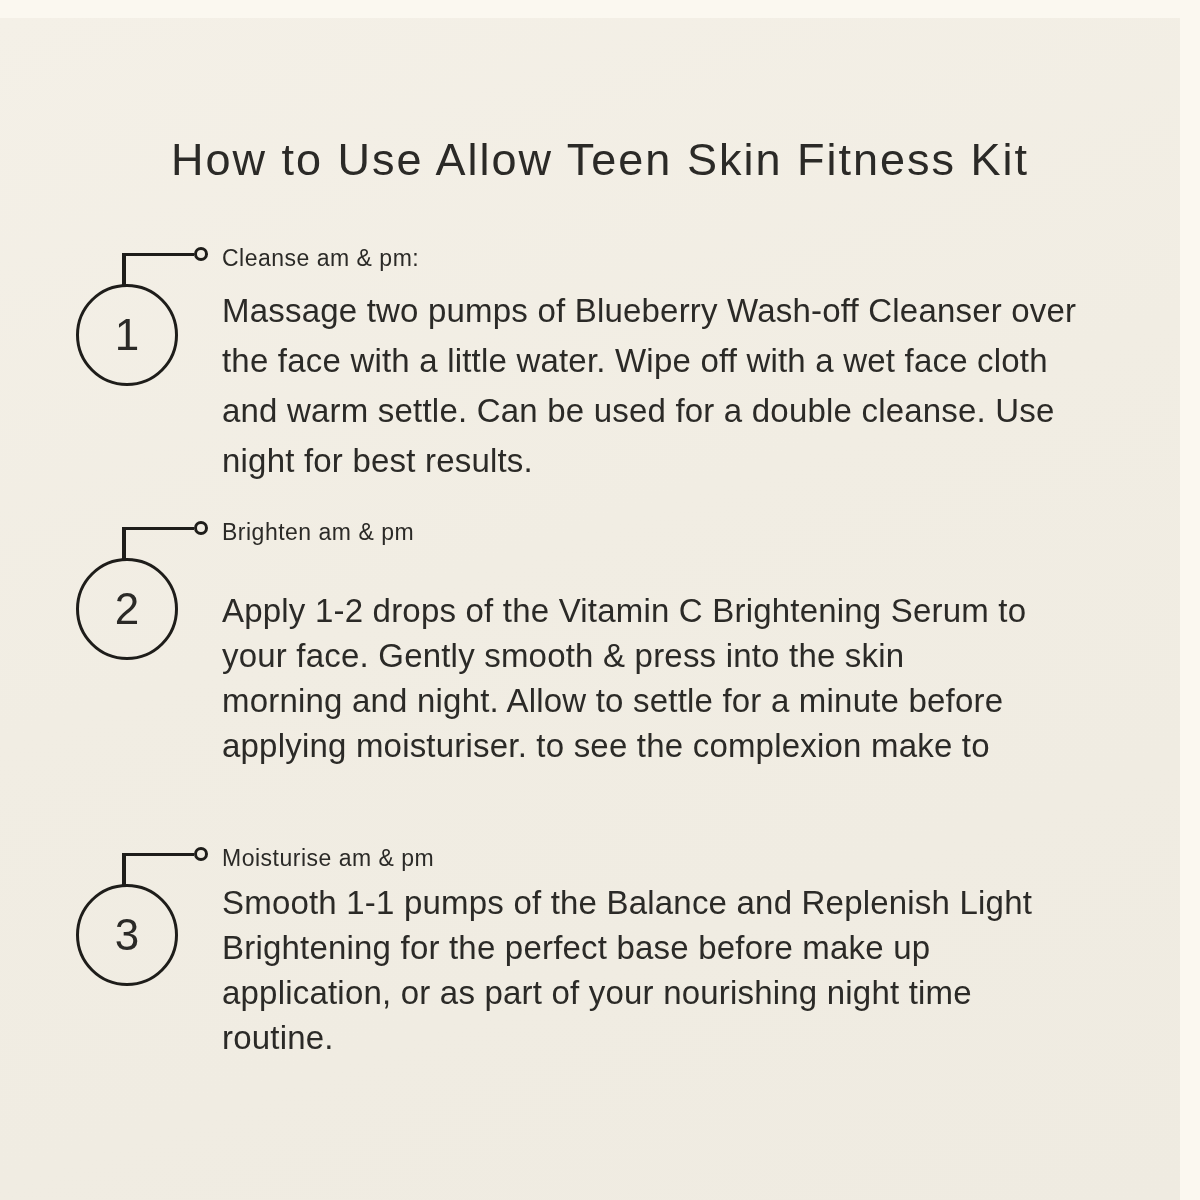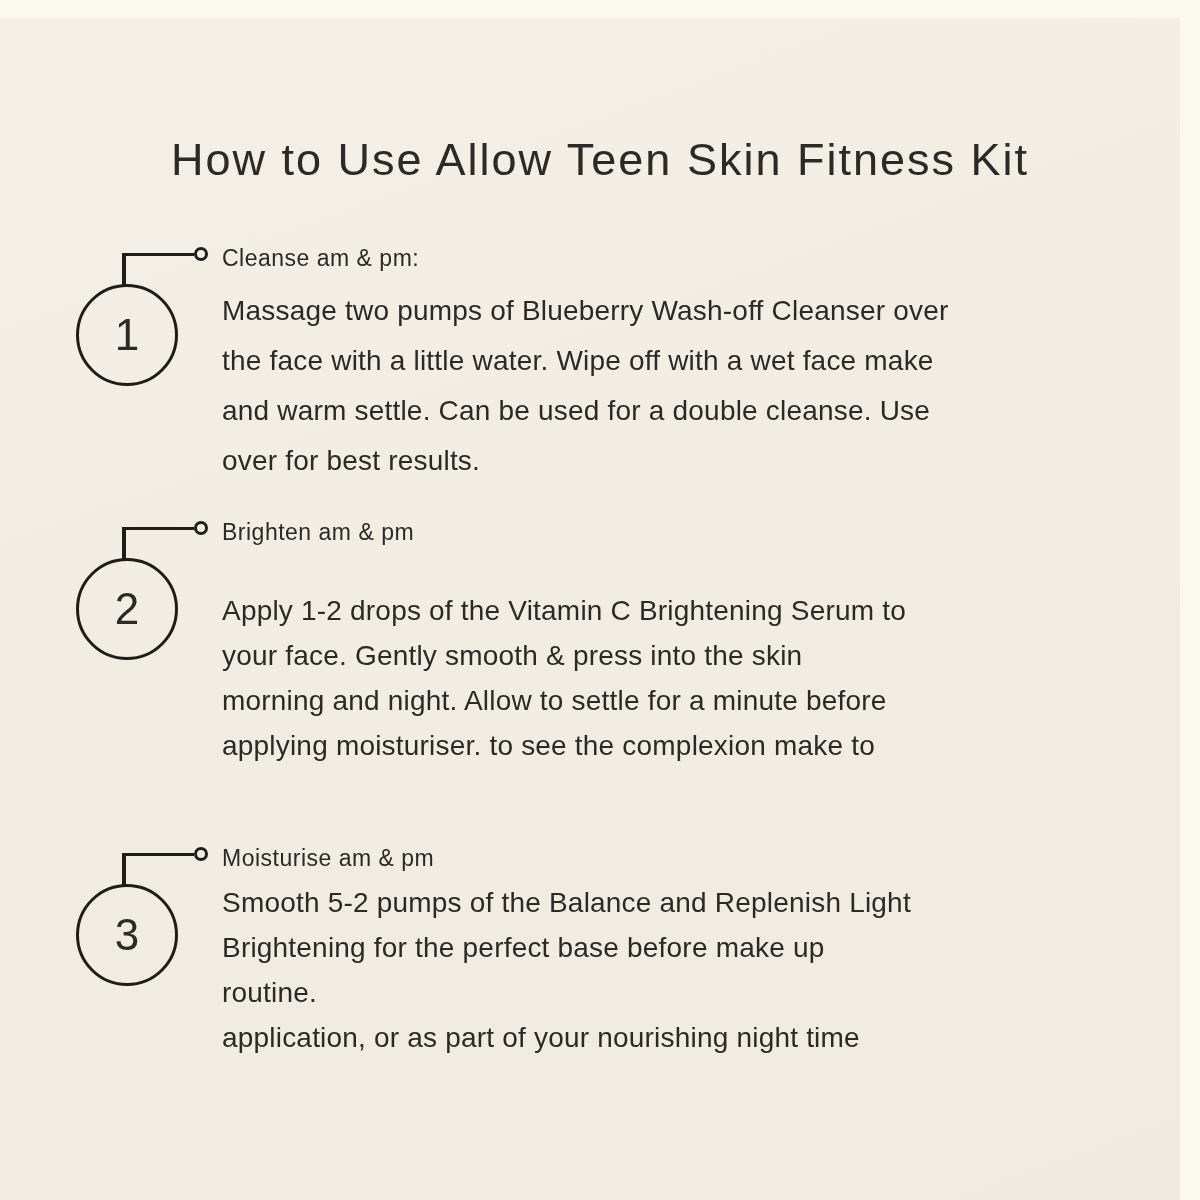--- a/index.html
+++ b/index.html
@@ -54,21 +54,21 @@
     width: 8px; height: 8px;
     border: 3.5px solid #1e1d1a; border-radius: 50%;
     background: transparent;
   }
 
   .step-text { margin-left: 222px; width: 900px; }
   .step-heading {
     font-size: 23px; font-weight: 300; line-height: 40px;
     letter-spacing: 0.5px; color: #2b2a27;
   }
-  .step-body { font-size: 28px; font-weight: 300; letter-spacing: 0.2px; color: #2b2a27; }
+  .step-body { font-size: 33px; font-weight: 300; letter-spacing: 0.2px; color: #2b2a27; }
   .step-1 .step-body { margin-top: 8px; }
   .step-1 .step-body div { line-height: 50px; }
   .step-2 .step-body { margin-top: 36px; }
   .step-2 .step-body div { line-height: 45px; }
   .step-3 .step-body { margin-top: 2px; }
   .step-3 .step-body div { line-height: 45px; }
 </style>
 </head>
 <body>
 
@@ -83,23 +83,23 @@
       <div class="h-line"></div>
       <div class="ring"></div>
       <div class="num-circle">
         <span>1</span>
       </div>
     </div>
     <div class="step-text">
       <div class="step-heading">Cleanse am &amp; pm:</div>
       <div class="step-body">
           <div>Massage two pumps of Blueberry Wash-off Cleanser over</div>
-          <div>the face with a little water. Wipe off with a wet face make</div>
+          <div>the face with a little water. Wipe off with a wet face cloth</div>
           <div>and warm settle. Can be used for a double cleanse. Use</div>
-          <div>over for best results.</div>
+          <div>night for best results.</div>
         </div>
     </div>
   </div>
 
   <div class="step step-2">
     <div class="connector">
       <div class="v-line"></div>
       <div class="h-line"></div>
       <div class="ring"></div>
       <div class="num-circle">
@@ -122,20 +122,20 @@
       <div class="v-line"></div>
       <div class="h-line"></div>
       <div class="ring"></div>
       <div class="num-circle">
         <span>3</span>
       </div>
     </div>
     <div class="step-text">
       <div class="step-heading">Moisturise am &amp; pm</div>
       <div class="step-body">
-          <div>Smooth 5-2 pumps of the Balance and Replenish Light</div>
+          <div>Smooth 1-1 pumps of the Balance and Replenish Light</div>
           <div>Brightening for the perfect base before make up</div>
+          <div>application, or as part of your nourishing night time</div>
           <div>routine.</div>
-          <div>application, or as part of your nourishing night time</div>
         </div>
     </div>
   </div>
 </div>
 
 </body></html>

